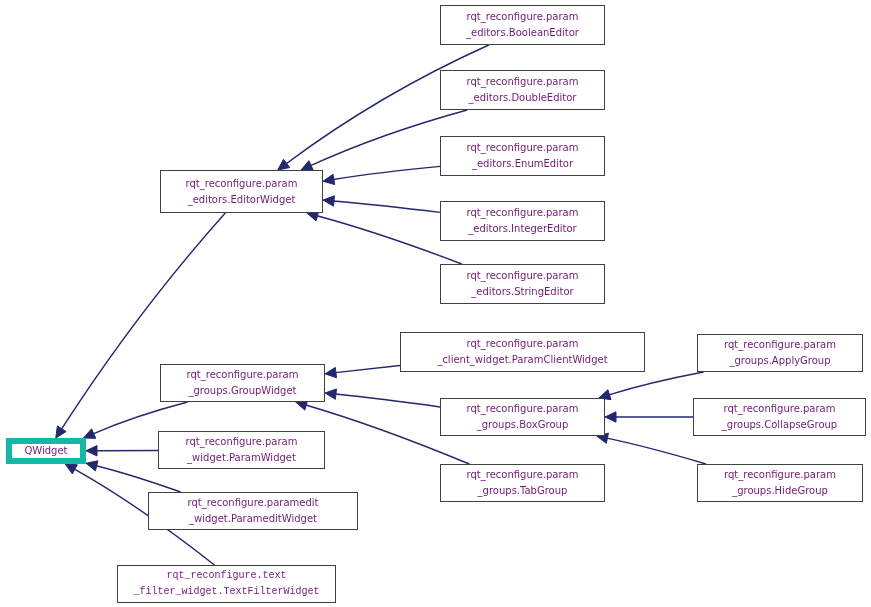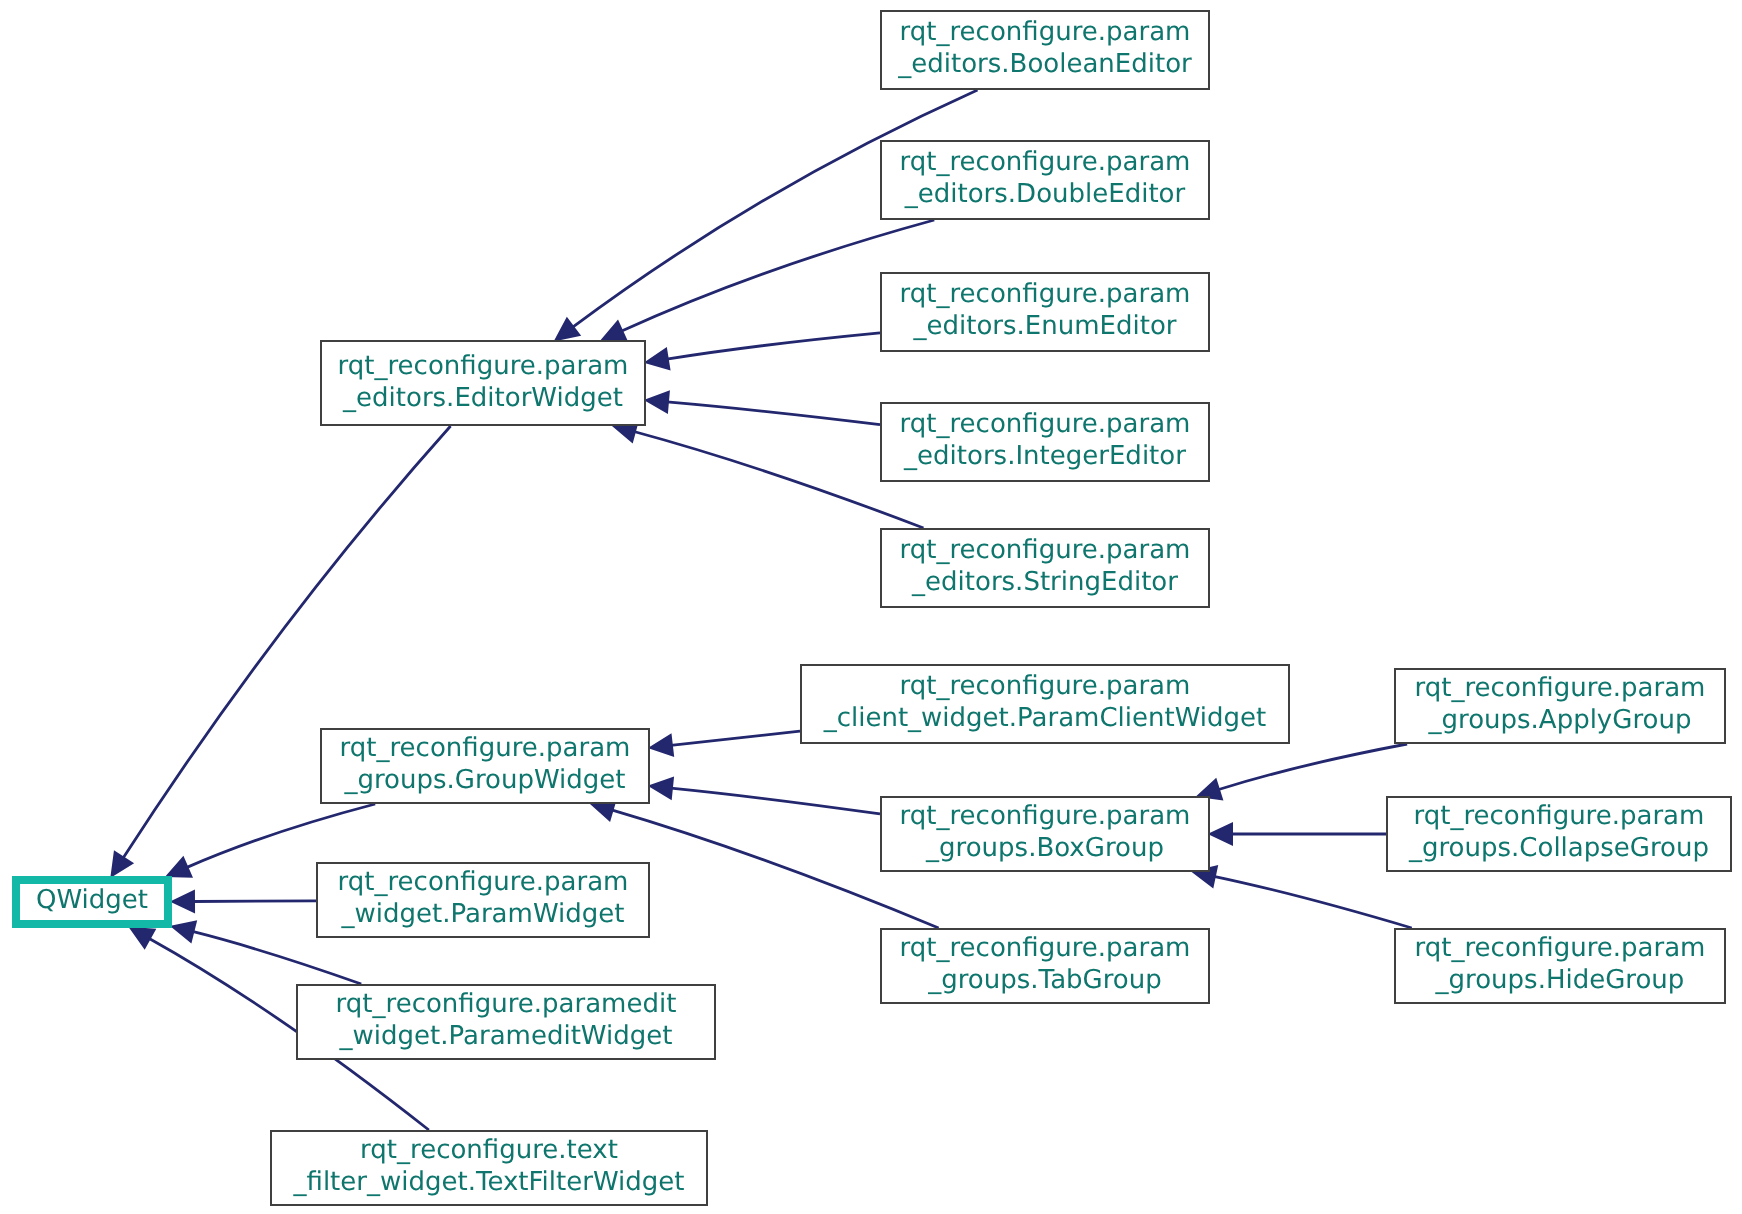--- a/index.html
+++ b/index.html
@@ -32,27 +32,27 @@
     box-sizing: border-box;
     background: #ffffff;
     border: 1px solid #404040;
     display: flex;
     align-items: center;
     justify-content: center;
     text-align: center;
     z-index: 2;
   }
   .node.root-node {
-    border: 4px solid #14b8a6;
+    border: 6px solid #14b8a6;
   }
   .node-label {
     display: block;
-    font-size: 13px;
+    font-size: 10px;
     line-height: 16px;
-    color: #0f766e;
+    color: #701a75;
     white-space: pre;
     letter-spacing: 0px;
   }
 </style>
 </head>
 <body>
 
 <div id="diagram-root">
 
   <svg id="edge-layer" width="871" height="607" viewBox="0 0 871 607">
@@ -179,19 +179,19 @@
 _groups.HideGroup</span>
       </div>
       <div class="node" style="left: 158px; top: 431px; width: 167px; height: 38px;">
         <span class="node-label">rqt_reconfigure.param
 _widget.ParamWidget</span>
       </div>
       <div class="node" style="left: 148px; top: 492px; width: 210px; height: 38px;">
         <span class="node-label">rqt_reconfigure.paramedit
 _widget.ParameditWidget</span>
       </div>
-      <div class="node" style="left: 135px; top: 565px; width: 219px; height: 38px;">
+      <div class="node" style="left: 117px; top: 565px; width: 219px; height: 38px; font-family: Liberation Mono, monospace;">
         <span class="node-label">rqt_reconfigure.text
 _filter_widget.TextFilterWidget</span>
       </div>
     </div>
 
 </div>
 
 </body></html>

